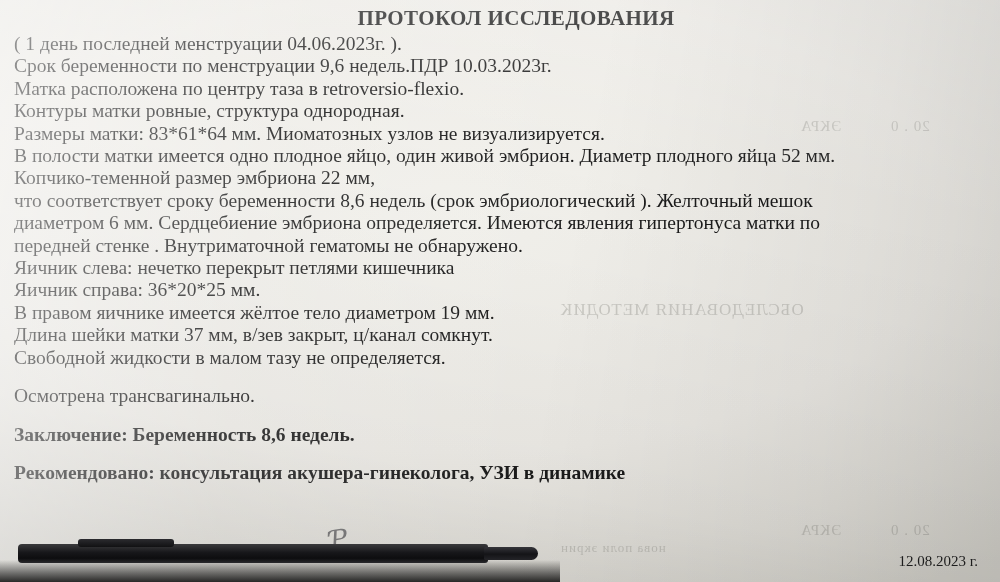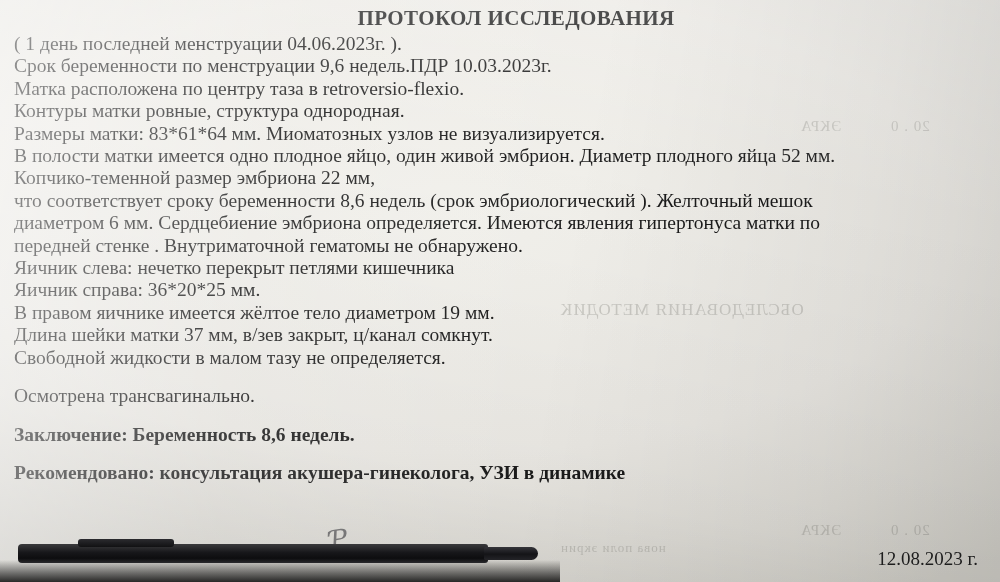--- a/index.html
+++ b/index.html
@@ -70,21 +70,21 @@
   }
   .para-wide {
     width: 986px;
   }
   .spacer-md { height: 16px; }
   .bold { font-weight: bold; }
   .footer-date {
     position: absolute;
     right: 22px;
     bottom: 12px;
-    font-size: 19px;
+    font-size: 15px;
     z-index: 6;
     color: #1d1d1d;
   }
   
   #pen {
     position: absolute;
     left: 18px;
     bottom: 14px;
     width: 520px;
     height: 30px;

